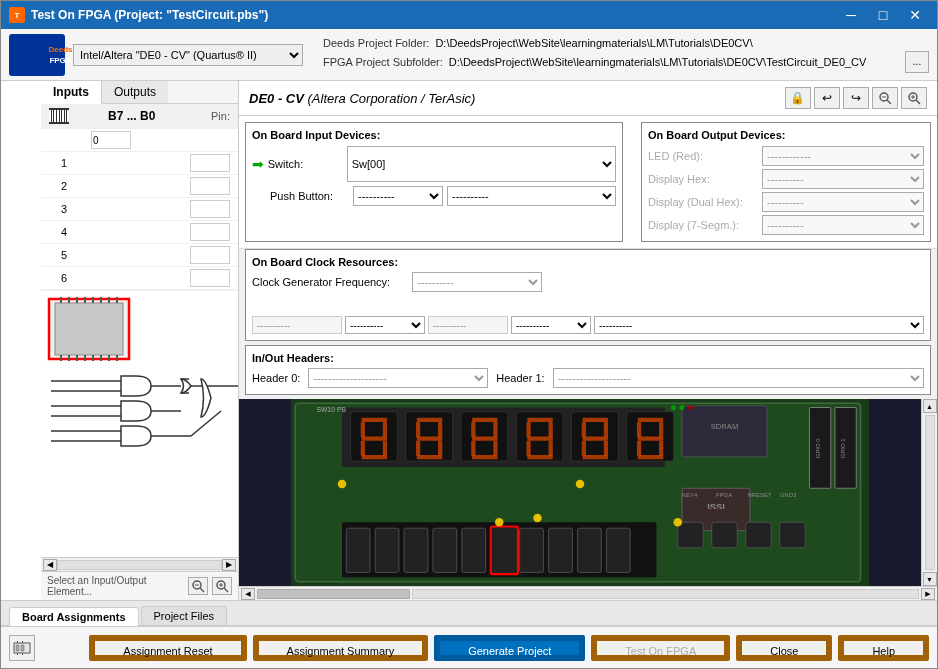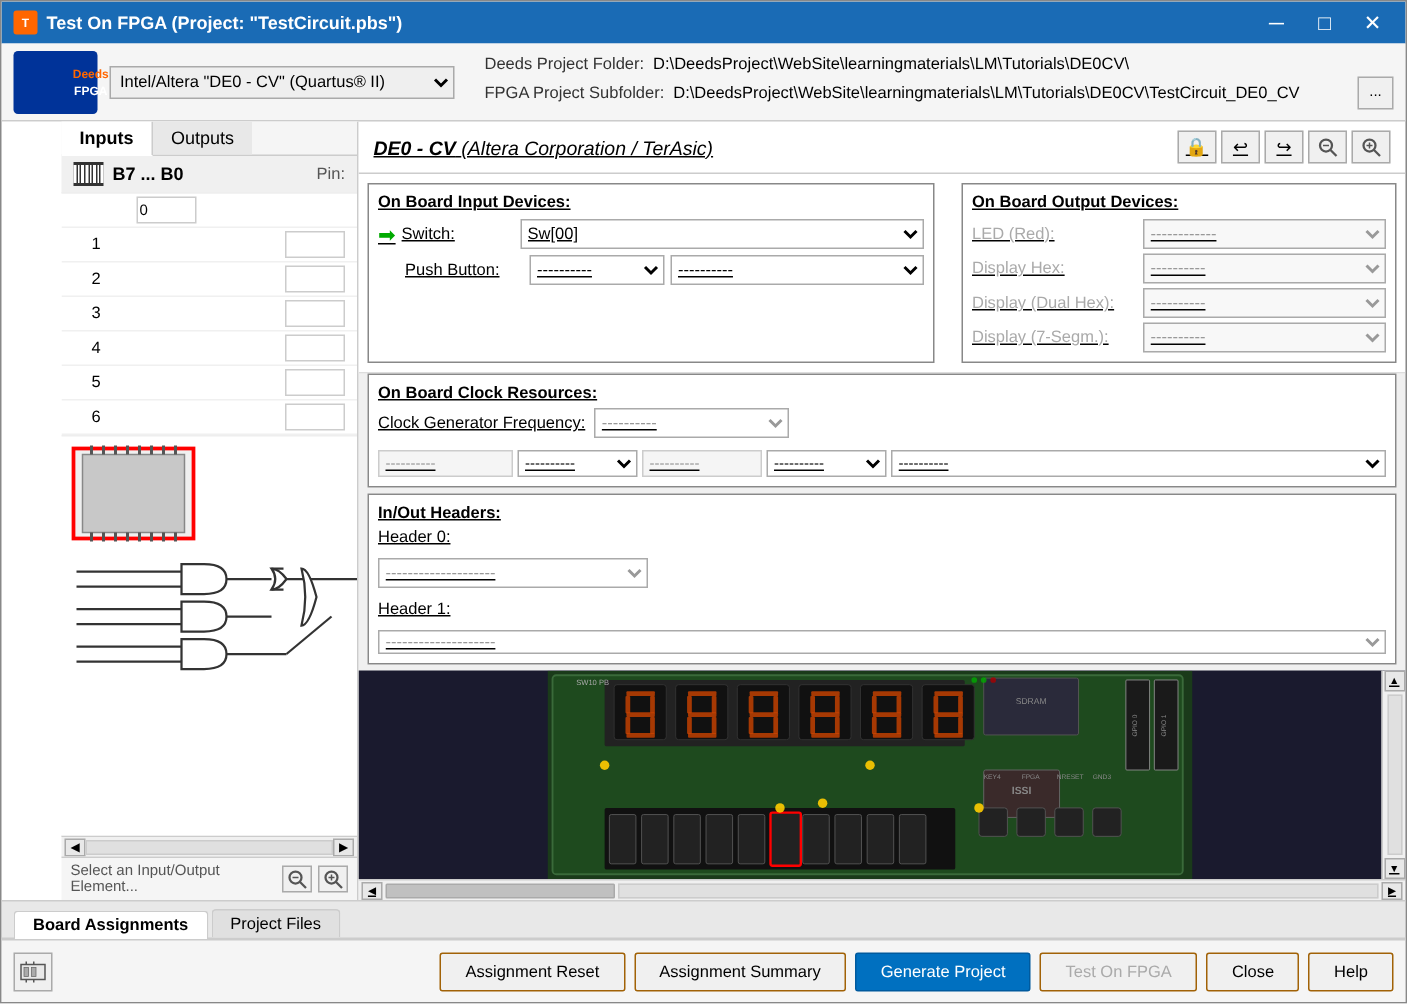--- a/index.html
+++ b/index.html
@@ -23,22 +23,22 @@
     
     .toolbar-row {
       background: #f5f5f5;
       border-bottom: 1px solid #ccc;
       padding: 4px 8px;
       display: flex;
       align-items: center;
       gap: 8px;
     }
     .action-btn {
-      padding: 4px 16px;
-      border: 1px solid #a16207;
+      padding: 4px 28px;
+      border: 6px solid #a16207;
       background: #f0f0f0;
       cursor: pointer;
       font-size: 11px;
       border-radius: 2px;
       height: 26px;
     }
     .action-btn.primary { background: #0070c0; color: white; border-color: #005a9e; }
     .action-btn.disabled { color: #aaa; cursor: default; }
   </style>
 </head>
@@ -101,21 +101,21 @@
         <div style="width:20px; height:16px; background:#333; display:flex; align-items:center; justify-content:center; gap:1px;">
           <div style="width:2px; height:12px; background:white;"></div>
           <div style="width:2px; height:12px; background:white;"></div>
           <div style="width:2px; height:12px; background:white;"></div>
           <div style="width:2px; height:12px; background:white;"></div>
           <div style="width:2px; height:12px; background:white;"></div>
           <div style="width:2px; height:12px; background:white;"></div>
           <div style="width:2px; height:12px; background:white;"></div>
           <div style="width:2px; height:12px; background:white;"></div>
         </div>
-        <span style="font-size:12px; font-weight:bold;">B7 ... B0</span>
+        <span style="font-size:12px; font-weight:bold;margin-left:33px;">B7 ... B0</span>
         <span style="margin-left:auto; font-size:11px; color:#555;">Pin:</span>
       </div>
 
       <div style="display:flex; flex-direction:column; overflow-y:auto; flex:0 0 auto;">
         <div style="display:flex; align-items:center; padding:2px 8px 2px 50px; font-size:11px; border-bottom:1px solid #f0f0f0;">
           <input type="text" style="width: 40px; border: 1px solid rgb(204, 204, 204); font-size: 10px; padding: 1px; height: 18px;" value="0">
         </div>
         <div style="display:flex; align-items:center; padding:2px 8px 2px 20px; font-size:11px; border-bottom:1px solid #f0f0f0;">
           <span style="width:30px;">1</span>
           <input type="text" style="width: 40px; border: 1px solid rgb(204, 204, 204); font-size: 10px; padding: 1px; height: 18px; margin-left: auto;">
@@ -214,21 +214,21 @@
           <svg width="14" height="14" viewBox="0 0 14 14">
               <circle cx="6" cy="6" r="4" fill="none" stroke="#555" stroke-width="1.5"></circle>
               <line x1="9" y1="9" x2="13" y2="13" stroke="#555" stroke-width="1.5"></line>
               <line x1="4" y1="6" x2="8" y2="6" stroke="#555" stroke-width="1"></line>
               <line x1="6" y1="4" x2="6" y2="8" stroke="#555" stroke-width="1"></line>
             </svg>
         </button>
       </div>
     </div>
 
-    <div style="flex:1; display:flex; flex-direction:column; overflow:hidden;text-decoration:underline;">
+    <div style="flex:1; display:flex; flex-direction:column; overflow:hidden;">
 
       <div style="background:white; border-bottom:1px solid #ccc; padding:6px 10px; display:flex; align-items:center; justify-content:space-between;">
         <div style="font-size:13px; color:#000;">
           <span style="font-weight:bold; font-style:italic;">DE0 - CV</span>
           <span style="font-style:italic; color:#555;">  </span>
           <span style="font-style:italic;">(Altera Corporation / TerAsic)</span>
         </div>
         <div style="display:flex; gap:3px;">
           <button style="width:26px; height:22px; border:1px solid #aaa; background:#f0f0f0; cursor:pointer; display:flex; align-items:center; justify-content:center; font-size:12px;">🔒</button>
           <button style="width:26px; height:22px; border:1px solid #aaa; background:#f0f0f0; cursor:pointer; display:flex; align-items:center; justify-content:center; font-size:12px;">↩</button>
@@ -251,21 +251,21 @@
         </div>
       </div>
 
       <div style="background:white; padding:6px; display:flex; gap:18px; border-bottom:1px solid #ddd;">
 
         <div style="border:1px solid #888; padding:6px; flex:1;">
           <div style="font-size:11px; font-weight:bold; margin-bottom:5px;">On Board Input Devices:</div>
           <div style="display:flex; align-items:center; gap:4px; margin-bottom:4px;">
             <span style="color:#00aa00; font-size:14px;">➡</span>
             <span style="font-size:11px; min-width:75px;">Switch:</span>
-            <select style="border:1px solid #aaa; font-size:11px; height:20px; flex:1; background:white;">
+            <select style="border:1px solid #aaa; font-size:11px; height:36px; flex:1; background:white;">
               <option>Sw[00]</option>
             </select>
           </div>
           <div style="display:flex; align-items:center; gap:4px;">
             <span style="font-size:11px; min-width:79px; margin-left:18px;">Push Button:</span>
             <select style="border:1px solid #aaa; font-size:11px; height:20px; width:90px; background:white;">
               <option>----------</option>
             </select>
             <select style="border:1px solid #aaa; font-size:11px; height:20px; flex:1; background:white;">
               <option>----------</option>
@@ -297,38 +297,38 @@
             <span style="font-size:11px; color:#aaa; min-width:110px;">Display (7-Segm.):</span>
             <select style="border:1px solid #aaa; font-size:11px; height:20px; flex:1; background:#f8f8f8; color:#999;">
               <option>----------</option>
             </select>
           </div>
         </div>
       </div>
 
       <div style="background:white; border:1px solid #888; margin:0 6px 4px; padding:6px;">
         <div style="font-size:11px; font-weight:bold; margin-bottom:4px;">On Board Clock Resources:</div>
-        <div style="display:flex; align-items:center; gap:6px; flex-wrap:wrap;">
+        <div style="display:flex; align-items:center; gap:22px; flex-wrap:wrap;">
           <span style="font-size:11px;">Clock Generator Frequency:</span>
           <select style="border:1px solid #aaa; font-size:11px; height:20px; width:130px; background:white; color:#999;">
             <option>----------</option>
           </select>
           <div style="display:flex; align-items:center; gap:3px; margin-top:2px; width:100%;">
             <div style="border:1px solid #ccc; background:#f5f5f5; color:#999; font-size:10px; padding:1px 4px; height:18px; display:flex; align-items:center; min-width:90px;">----------</div>
             <select style="border:1px solid #aaa; font-size:10px; height:18px; background:white; width:80px;"><option>----------</option></select>
             <div style="border:1px solid #ccc; background:#f5f5f5; color:#999; font-size:10px; padding:1px 4px; height:18px; display:flex; align-items:center; min-width:80px;">----------</div>
             <select style="border:1px solid #aaa; font-size:10px; height:18px; background:white; width:80px;"><option>----------</option></select>
             <select style="border:1px solid #aaa; font-size:10px; height:18px; background:white; flex:1;"><option>----------</option></select>
           </div>
         </div>
       </div>
 
       <div style="background:white; border:1px solid #888; margin:0 6px 4px; padding:6px;">
         <div style="font-size:11px; font-weight:bold; margin-bottom:4px;">In/Out Headers:</div>
-        <div style="display:flex; gap:8px;flex-direction:column;">
+        <div style="display:flex; align-items:center; gap:8px;">
           <span style="font-size:11px;">Header 0:</span>
           <select style="border:1px solid #aaa; font-size:11px; height:20px; width:180px; background:white; color:#999;">
             <option>--------------------</option>
           </select>
           <span style="font-size:11px;">Header 1:</span>
           <select style="border:1px solid #aaa; font-size:11px; height:20px; flex:1; background:white; color:#999;">
             <option>--------------------</option>
           </select>
         </div>
       </div>

